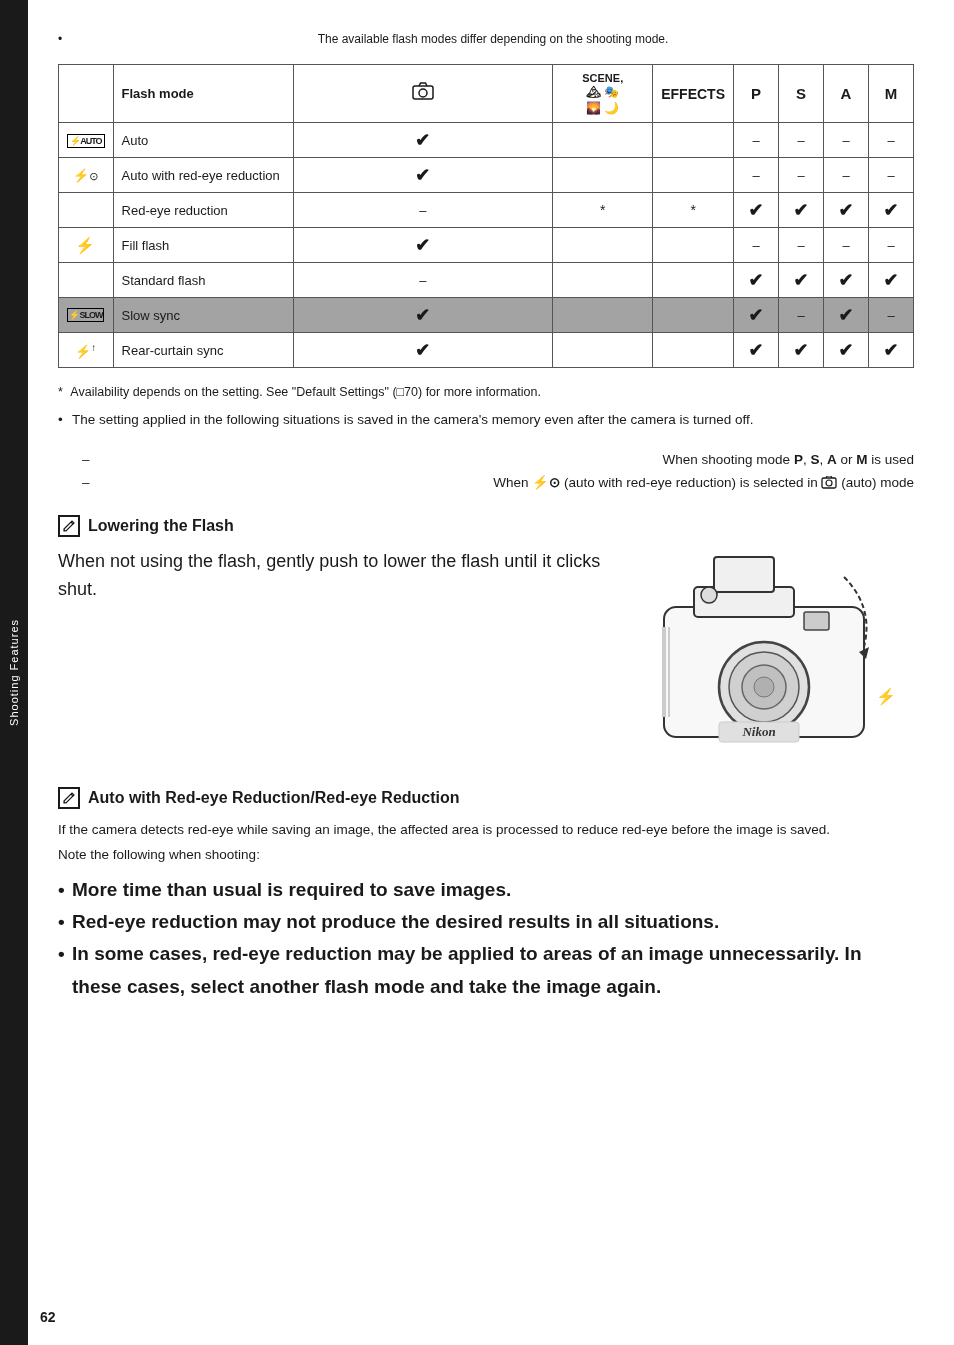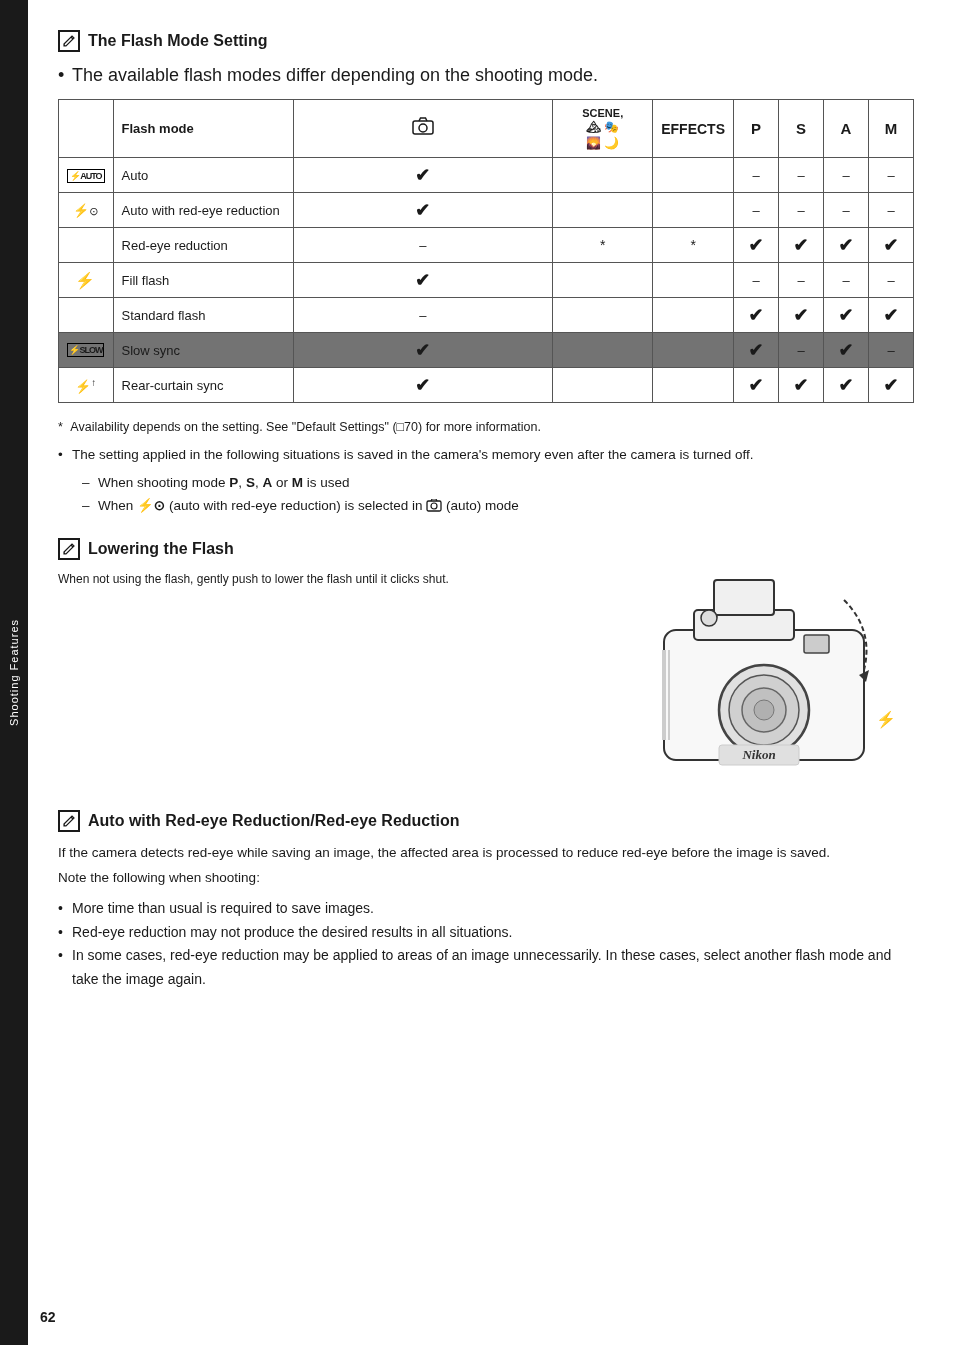--- a/index.html
+++ b/index.html
@@ -59,25 +59,26 @@
       font-size: 13px;
       flex-shrink: 0;
     }
 
     .section-title h2 {
       font-size: 16px;
       font-weight: bold;
     }
 
     .bullet-intro {
-      margin-bottom: 10px;
+      margin-bottom: 16px;
       padding-left: 14px;
       position: relative;
-      font-size: 18px;
+      font-size: 12px;
       line-height: 1.5;
+      text-align: center;
     }
 
     .bullet-intro::before {
       content: "•";
       position: absolute;
       left: 0;
     }
 
     
     .flash-table {
@@ -146,22 +147,23 @@
       position: relative;
     }
 
     .bullets-block > p::before {
       content: "•";
       position: absolute;
       left: -14px;
     }
 
     .sub-bullets {
-      margin-top: 6px;
+      margin-top: 18px;
       padding-left: 10px;
+      text-align: right;
     }
 
     .sub-bullets p {
       font-size: 13.5px;
       line-height: 1.7;
       position: relative;
       padding-left: 16px;
     }
 
     .sub-bullets p::before {
@@ -176,21 +178,21 @@
     }
 
     .lowering-content {
       display: flex;
       align-items: flex-start;
       gap: 20px;
       margin-top: 10px;
     }
 
     .lowering-text {
-      font-size: 12px;
+      font-size: 18px;
       line-height: 1.6;
       flex: 1;
     }
 
     
     .red-eye-section {
       margin-top: 10px;
     }
 
     .red-eye-section p {
@@ -199,22 +201,23 @@
       margin-bottom: 6px;
     }
 
     .red-eye-bullets {
       margin-top: 8px;
     }
 
     .red-eye-bullets .bullet-item {
       padding-left: 14px;
       position: relative;
-      font-size: 14px;
+      font-size: 19px;
       line-height: 1.7;
+      font-weight: bold;
     }
 
     .red-eye-bullets .bullet-item::before {
       content: "•";
       position: absolute;
       left: 0;
     }
 
     .page-number {
       position: absolute;
@@ -238,30 +241,20 @@
 <body>
 
 <div class="page-container">
 
   <div class="sidebar">
     <span class="sidebar-text">Shooting Features</span>
   </div>
 
   <div class="main-content">
 
-    <div class="section-title">
-      <div class="pencil-icon">
-        <svg width="14" height="14" viewBox="0 0 14 14" fill="none" xmlns="http://www.w3.org/2000/svg">
-          <path d="M2 10L10 2L12 4L4 12L2 12L2 10Z" stroke="#1a1a1a" stroke-width="1.2" fill="none"></path>
-          <path d="M9 3L11 5" stroke="#1a1a1a" stroke-width="1.2"></path>
-          <path d="M2 12L4 12L2 10Z" fill="#1a1a1a"></path>
-        </svg>
-      </div>
-      <h2>The Flash Mode Setting</h2>
-    </div>
 
     <p class="bullet-intro">The available flash modes differ depending on the shooting mode.</p>
 
     <table class="flash-table">
       <thead>
         <tr class="header-row">
           <th class="col-icon"></th>
           <th class="col-mode" style="text-align:left;">Flash mode</th>
           <th class="col-camera" style="font-size:18px;">
             
@@ -342,21 +335,21 @@
           <td class="col-mode">Standard flash</td>
           <td>–</td>
           <td></td>
           <td></td>
           <td style="font-size:18px; font-weight:bold;">✔</td>
           <td style="font-size:18px; font-weight:bold;">✔</td>
           <td style="font-size:18px; font-weight:bold;">✔</td>
           <td style="font-size:18px; font-weight:bold;">✔</td>
         </tr>
 
-        <tr style="background:#737373;">
+        <tr style="background:#a3a3a3;">
           <td style="font-size:9px; font-weight:bold; text-align:center;">
             <span style="font-size:9px; font-weight:900; letter-spacing:-1px; border:1px solid #000; padding:1px 1px;">⚡SLOW</span>
           </td>
           <td class="col-mode">Slow sync</td>
           <td style="font-size:18px; font-weight:bold;">✔</td>
           <td></td>
           <td></td>
           <td style="font-size:18px; font-weight:bold;">✔</td>
           <td>–</td>
           <td style="font-size:18px; font-weight:bold;">✔</td>

